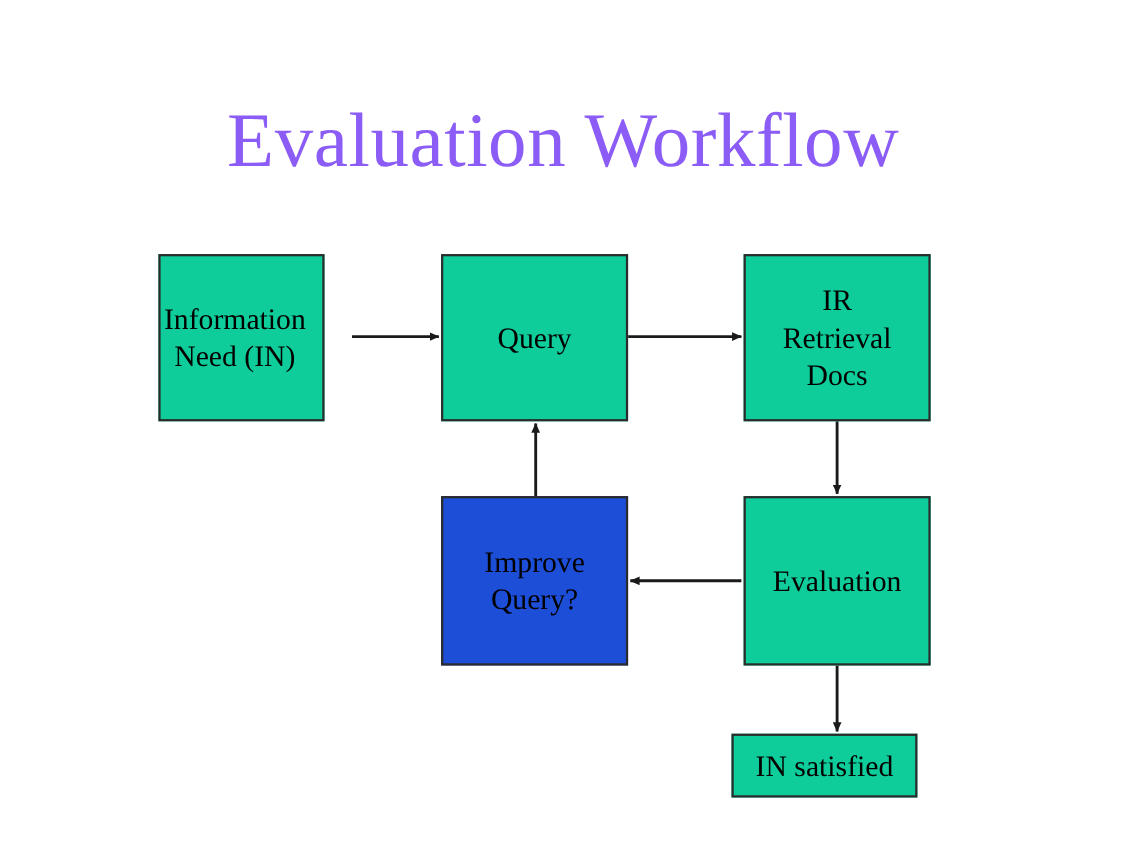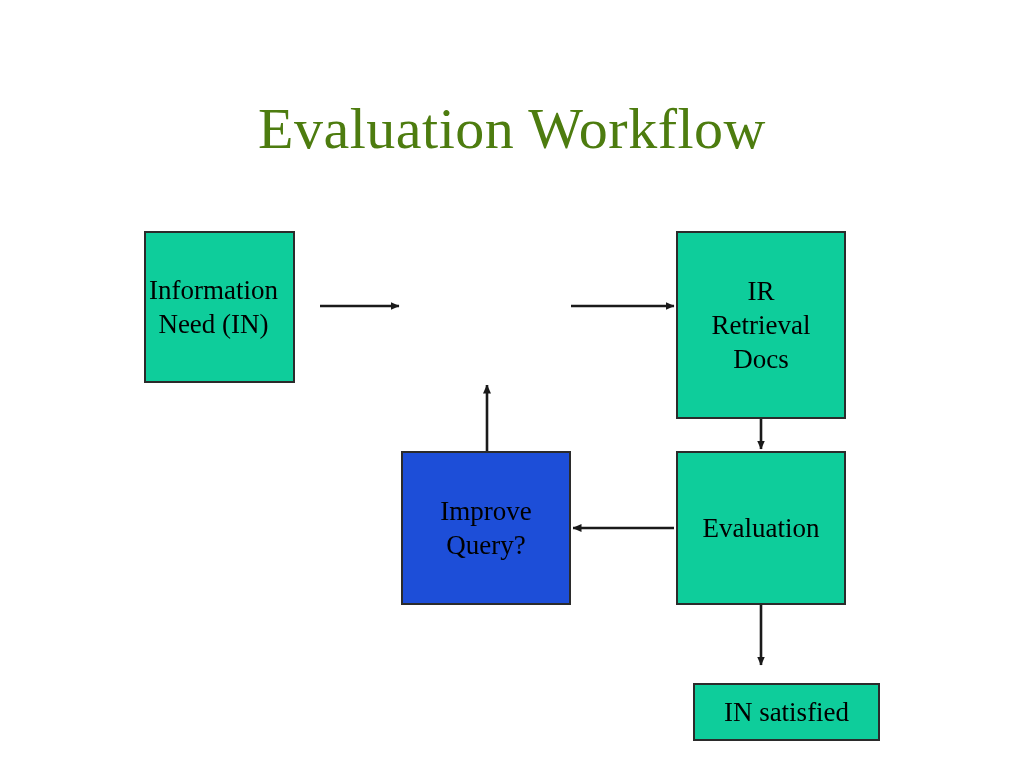--- a/index.html
+++ b/index.html
@@ -23,24 +23,24 @@
     background: #ffffff;
   }
 
   #slide-title {
     position: absolute;
     left: 0;
     top: 98px;
     width: 1024px;
     text-align: center;
     font-family: "Liberation Serif", "DejaVu Serif", serif;
-    font-size: 58px;
+    font-size: 70px;
     line-height: 62px;
     font-weight: normal;
-    color: #4d7c0f;
+    color: #8b5cf6;
     letter-spacing: 0.5px;
     white-space: nowrap;
   }
 
   .node {
     position: absolute;
     box-sizing: border-box;
     border: 2px solid #2b2b2b;
     display: flex;
     align-items: center;
@@ -52,24 +52,24 @@
     line-height: 34px;
     white-space: pre-line;
   }
 
   .node-teal { background: #0ecd9b; }
   .node-green { background: #1d4ed8; }
 
   
   #node-information-need { left: 144px; top: 231px; width: 151px; height: 152px; }
   #node-query            { left: 401px; top: 231px; width: 170px; height: 152px; }
-  #node-ir-retrieval     { left: 676px; top: 231px; width: 170px; height: 188px; }
+  #node-ir-retrieval     { left: 676px; top: 231px; width: 170px; height: 152px; }
   #node-improve-query    { left: 401px; top: 451px; width: 170px; height: 154px; }
   #node-evaluation       { left: 676px; top: 451px; width: 170px; height: 154px; }
-  #node-in-satisfied     { left: 693px; top: 667px; width: 187px; height: 58px; margin-top: 16px; }
+  #node-in-satisfied     { left: 665px; top: 667px; width: 169px; height: 58px; }
 
   
   #node-information-need .node-label {
     width: 200px;
     margin-left: -12px;
   }
 
   #arrows {
     position: absolute;
     left: 0; top: 0;
@@ -103,20 +103,23 @@
     <line x1="487" y1="451" x2="487" y2="385" stroke="#1a1a1a" stroke-width="2.6" marker-end="url(#arrowhead)"></line>
 
     <line x1="761" y1="605" x2="761" y2="665" stroke="#1a1a1a" stroke-width="2.6" marker-end="url(#arrowhead)"></line>
   </svg>
 
   <div class="node node-teal" id="node-information-need">
     <span class="node-label">Information
 Need (IN)</span>
   </div>
 
+  <div class="node node-teal" id="node-query">
+    <span class="node-label">Query</span>
+  </div>
 
   <div class="node node-teal" id="node-ir-retrieval">
     <span class="node-label">IR
 Retrieval
 Docs</span>
   </div>
 
   <div class="node node-green" id="node-improve-query">
     <span class="node-label">Improve
 Query?</span>

